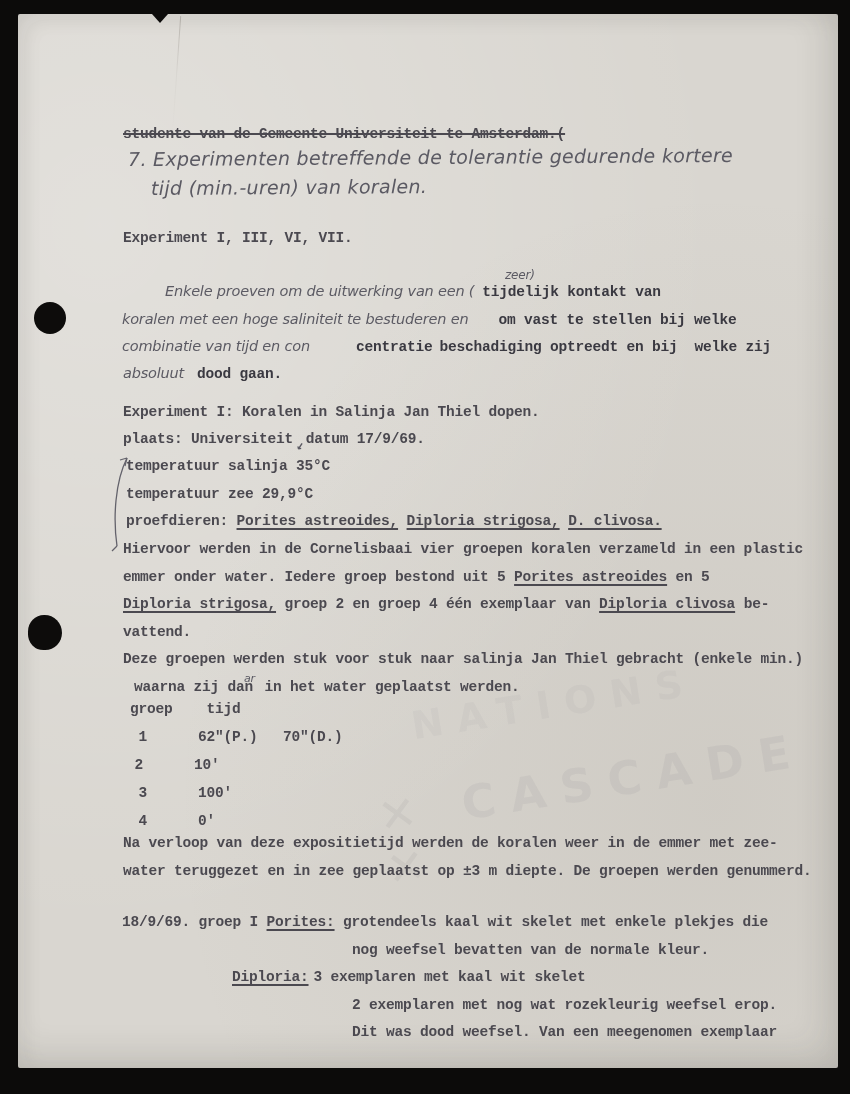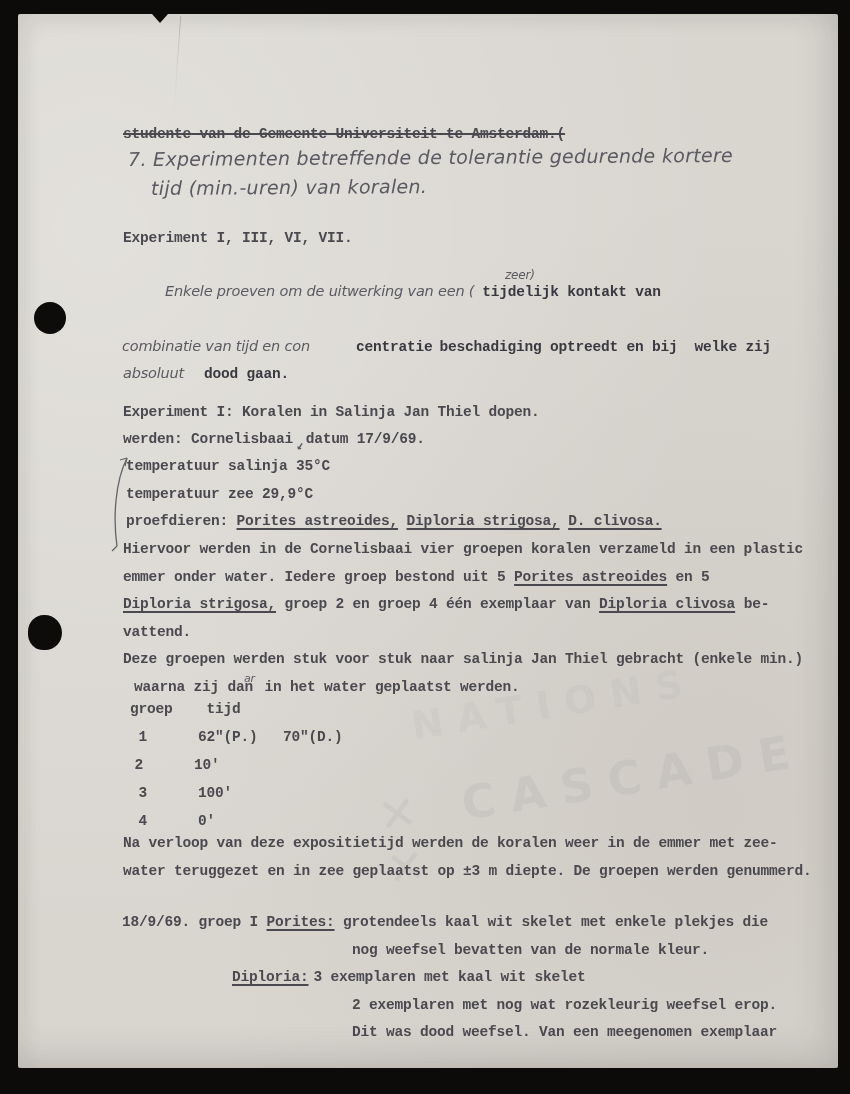--- a/index.html
+++ b/index.html
@@ -61,25 +61,26 @@
   <div class="wm wm2">✕ CASCADE ✕</div>
 
   <div class="ln t strike" style="left:105px;top:112px">studente van de Gemeente Universiteit te Amsterdam.(</div>
   <div class="ln hw hw-title" style="left:110px;top:132px">7. Experimenten betreffende de tolerantie gedurende kortere</div>
   <div class="ln hw hw-title" style="left:133px;top:162px">tijd (min.-uren) van koralen.</div>
 
   <div class="ln t" style="left:105px;top:216px">Experiment I, III, VI, VII.</div>
 
   <div class="ln hw hw-sup" style="left:487px;top:254px">zeer)</div>
   <div class="ln" style="left:147px;top:269px"><span class="hw hw-body">Enkele proeven om de uitwerking van een (</span><span class="t dk" style="margin-left:8px">tijdelijk kontakt van</span></div>
+  <div class="ln" style="left:104px;top:297px"><span class="hw hw-body">koralen met een hoge saliniteit te bestuderen en</span><span class="t dk" style="margin-left:30px">om vast te stellen bij welke</span></div>
   <div class="ln" style="left:104px;top:324px"><span class="hw hw-body">combinatie van tijd en con</span><span class="t dk">centratie</span><span class="t dk" style="margin-left:7px">beschadiging optreedt en bij  welke zij</span></div>
-  <div class="ln" style="left:105px;top:351px"><span class="hw hw-body">absoluut</span><span class="t dk" style="margin-left:20px">dood gaan.</span></div>
+  <div class="ln" style="left:105px;top:351px"><span class="hw hw-body">absoluut</span><span class="t dk" style="margin-left:13px">dood gaan.</span></div>
 
   <div class="ln t" style="left:105px;top:390px">Experiment I: Koralen in Salinja Jan Thiel dopen.</div>
-  <div class="ln t" style="left:105px;top:417px"><span>werden: Cornelisbaai</span><span class="ins-arrow">↙</span><span>datum 17/9/69.</span></div>
+  <div class="ln t" style="left:105px;top:417px"><span>plaats: Universiteit</span><span class="ins-arrow">↙</span><span>datum 17/9/69.</span></div>
   <div class="ln t" style="left:108px;top:444px">temperatuur salinja 35°C</div>
   <div class="ln t" style="left:108px;top:472px">temperatuur zee 29,9°C</div>
   <div class="ln t" style="left:108px;top:499px"><span>proefdieren: </span><span class="u">Porites astreoides,</span><span> </span><span class="u">Diploria strigosa,</span><span> </span><span class="u">D. clivosa.</span></div>
 
   <svg class="bracket-svg" width="28" height="104" viewBox="0 0 28 104">
     <path d="M7,96 C3,68 5,32 17,8" fill="none" stroke="#63626b" stroke-width="1.3"></path>
     <path d="M17,8 L10,10 M17,8 L15,16" fill="none" stroke="#63626b" stroke-width="1.2"></path>
     <path d="M7,96 L2,101" fill="none" stroke="#63626b" stroke-width="1.2"></path>
   </svg>
 

